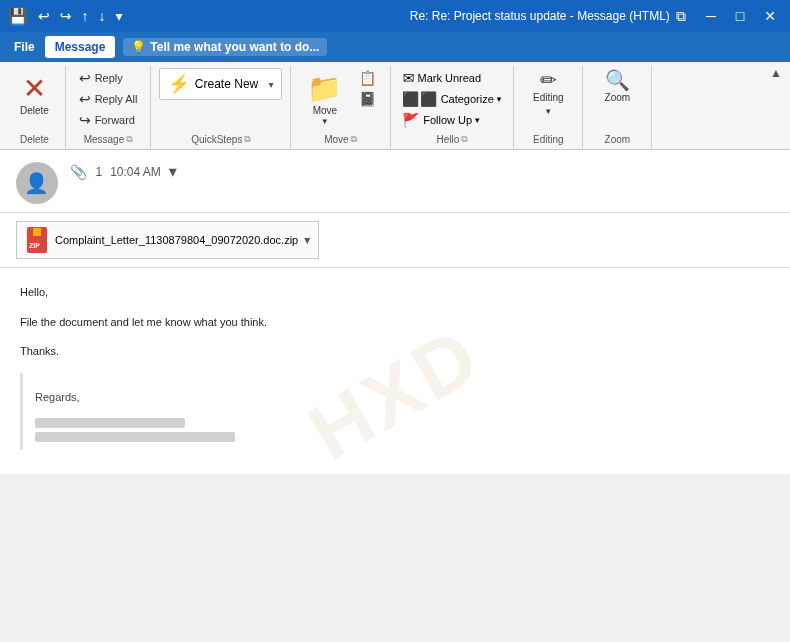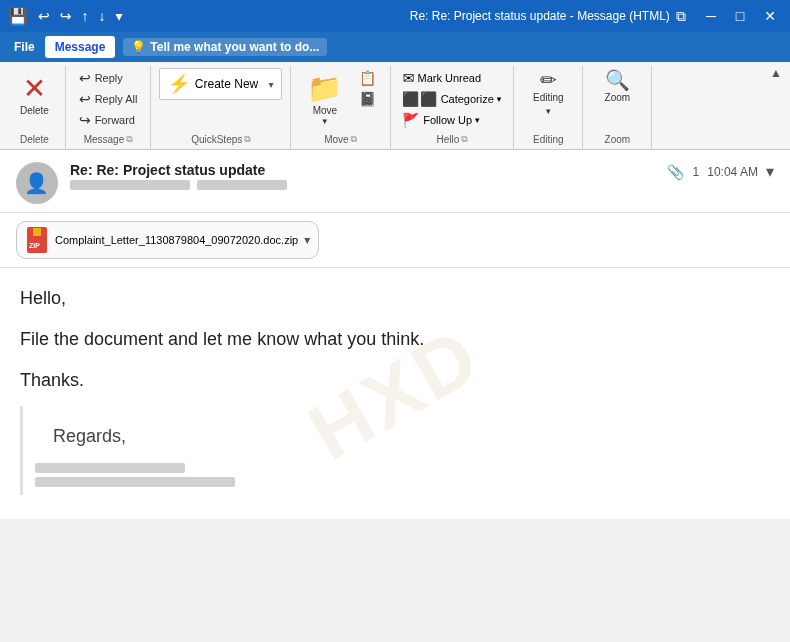--- a/index.html
+++ b/index.html
@@ -204,40 +204,40 @@
     
     .attachment-row {
       padding: 8px 16px;
       border-bottom: 1px solid #e0e0e0;
     }
     .attach-file {
       display: inline-flex;
       align-items: center;
       gap: 6px;
       border: 1px solid #c8c8c8;
-      border-radius: 10px;
+      border-radius: 0;
       padding: 4px 8px;
       font-size: 11px;
       cursor: pointer;
       background: #fafafa;
     }
     .file-icon {
       width: 24px;
       height: 28px;
       display: flex;
       align-items: center;
       justify-content: center;
       font-size: 20px;
     }
     .file-down { font-size: 12px; color: #555; }
 
     
     .email-body {
       padding: 16px 20px;
-      font-size: 18px;
+      font-size: 11px;
       color: #222;
       line-height: 1.6;
     }
     .email-body p { margin-bottom: 12px; }
     .quoted-text {
       border-left: 3px solid #e0e0e0;
       padding: 8px 12px;
       margin: 8px 0;
       color: #444;
     }
@@ -455,27 +455,20 @@
 
 <div class="content-area">
   <div class="watermark">HXD</div>
 
   <div class="email-area">
 
     <div class="email-header">
       <div class="avatar">
         <span>👤</span>
       </div>
-      <div class="email-meta">
-        <div class="email-subject">Re: Re: Project status update</div>
-        <div class="sender-info">
-          <span style="background:#ccc; display:inline-block; width:120px; height:10px; border-radius:2px;"></span>
-          <span style="background:#ccc; display:inline-block; width:90px; height:10px; border-radius:2px; margin-left:4px;"></span>
-        </div>
-      </div>
       <div class="email-time-area">
         <span class="attach-icon">📎</span>
         <span>1</span>
         <span>10:04 AM</span>
         <span class="expand-icon">▾</span>
       </div>
     </div>
 
     <div class="attachment-row">
       <div class="attach-file">
@@ -491,19 +484,19 @@
         <span>Complaint_Letter_1130879804_09072020.doc.zip</span>
         <span class="file-down">▾</span>
       </div>
     </div>
 
     <div class="email-body">
       <p>Hello,</p>
       <p>File the document and let me know what you think.</p>
       <p>Thanks.</p>
       <div class="quoted-text">
-        <p style="margin-top:8px;margin-left:18px;">Regards,</p>
+        <p style="margin-top:8px;">Regards,</p>
         <div class="blurred-text" style="width:150px; height:10px; display:block; margin-top:8px;"></div>
         <div class="blurred-text2"></div>
       </div>
     </div>
   </div>
 </div>
 
 </body></html>

